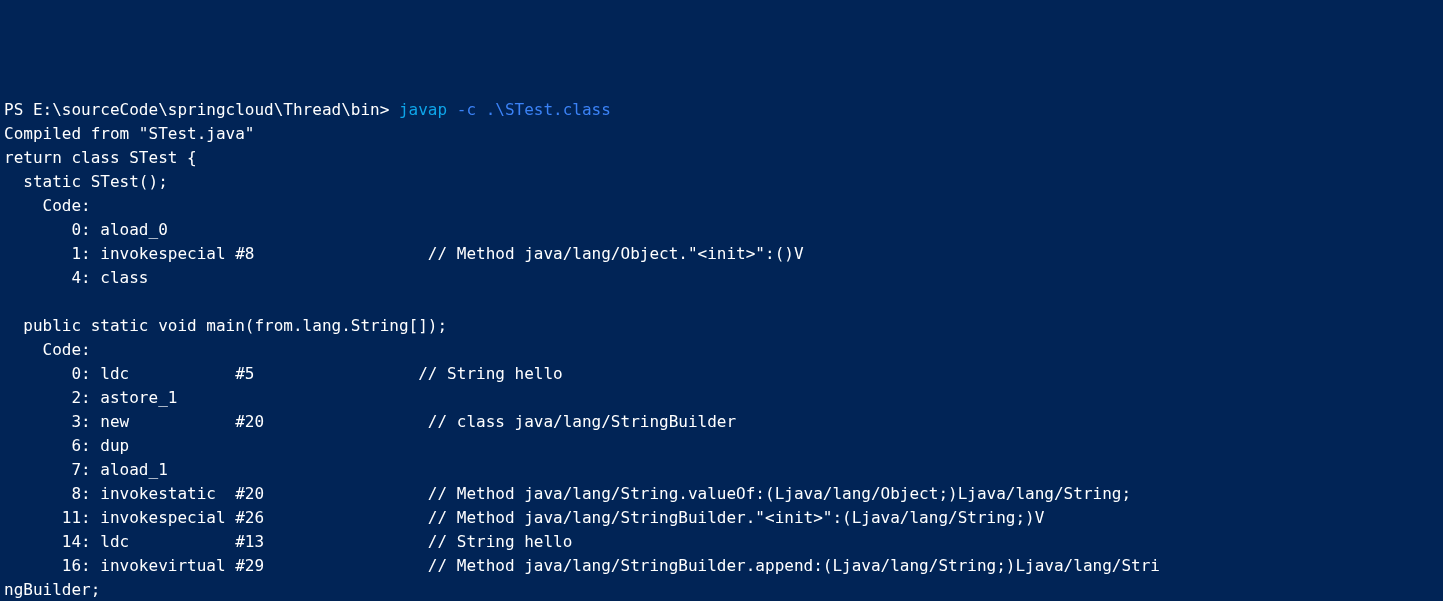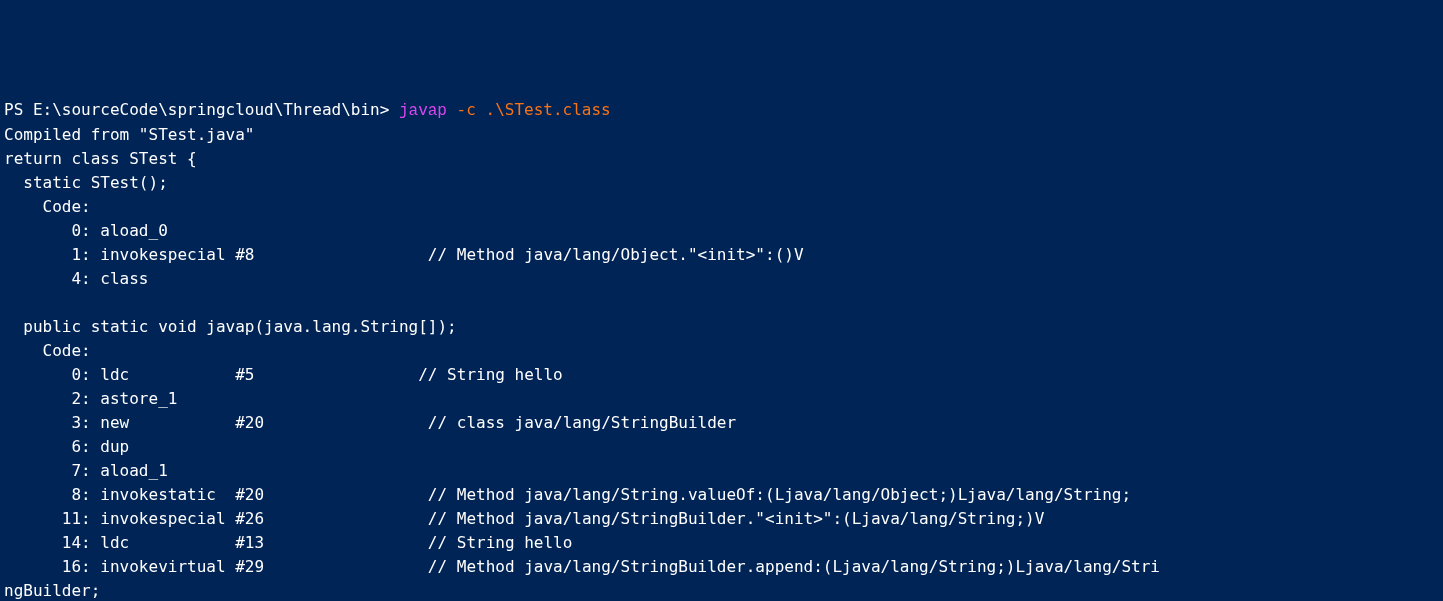--- a/index.html
+++ b/index.html
@@ -17,45 +17,44 @@
       white-space: pre;
       overflow-x: auto;
       width: 1443px;
       min-height: 601px;
     }
     .prompt-prefix {
       color: #ffffff;
       text-align: right;
     }
     .command {
-      color: #d946ef;
-      font-family: Liberation Mono, monospace;
+      color: #0ea5e9;
     }
     .command-args {
-      color: #f97316;
+      color: #3b82f6;
     }
     .output {
       color: #ffffff;
     }
   </style>
 </head>
 <body>
 
 
 
 <div><span class="prompt-prefix">PS E:\sourceCode\springcloud\Thread\bin&gt; </span><span class="command">javap</span><span class="command-args"> -c .\STest.class</span>
 <span class="output">Compiled from "STest.java"</span>
 <span class="output">return class STest {</span>
 <span class="output">  static STest();</span>
 <span class="output">    Code:</span>
 <span class="output">       0: aload_0</span>
 <span class="output">       1: invokespecial #8                  // Method java/lang/Object."&lt;init&gt;":()V</span>
 <span class="output">       4: class</span>
 <span class="output"></span>
-<span class="output">  public static void javap(java.lang.String[]);</span>
+<span class="output">  public static void main(from.lang.String[]);</span>
 <span class="output">    Code:</span>
 <span class="output">       0: ldc           #5                 // String hello</span>
 <span class="output">       2: astore_1</span>
 <span class="output">       3: new           #20                 // class java/lang/StringBuilder</span>
 <span class="output">       6: dup</span>
 <span class="output">       7: aload_1</span>
 <span class="output">       8: invokestatic  #20                 // Method java/lang/String.valueOf:(Ljava/lang/Object;)Ljava/lang/String;</span>
 <span class="output">      11: invokespecial #26                 // Method java/lang/StringBuilder."&lt;init&gt;":(Ljava/lang/String;)V</span>
 <span class="output">      14: ldc           #13                 // String hello</span>
 <span class="output">      16: invokevirtual #29                 // Method java/lang/StringBuilder.append:(Ljava/lang/String;)Ljava/lang/Stri</span>

